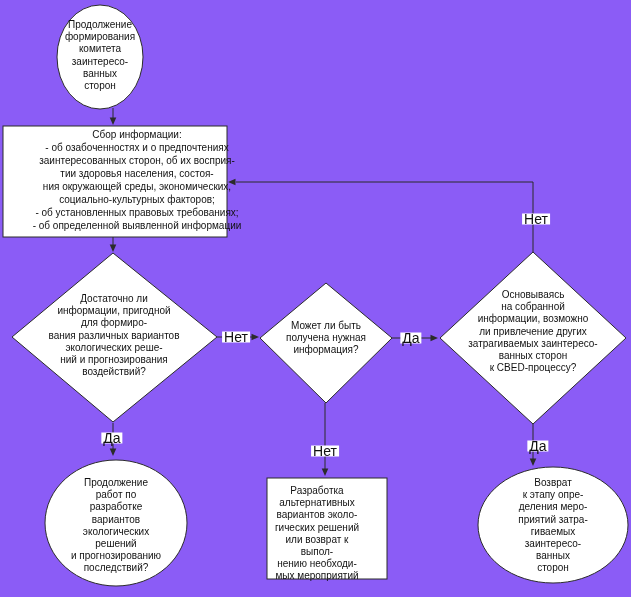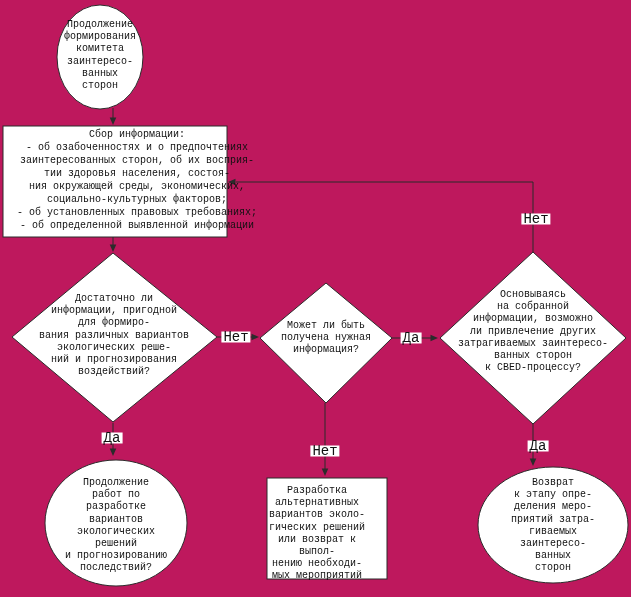--- a/index.html
+++ b/index.html
@@ -1,21 +1,21 @@
 <!DOCTYPE html>
 <html><head>
 <meta charset="utf-8">
 <style>
   html, body { margin: 0; padding: 0; background: #ffffff; }
   .canvas {
     position: relative;
     width: 631px;
     height: 597px;
-    background: #be185d;
-    font-family: Liberation Mono, monospace;
+    background: #8b5cf6;
+    font-family: Liberation Sans, sans-serif;
     color: #111111;
     overflow: hidden;
   }
   .canvas svg { position: absolute; left: 0; top: 0; }
   .node-text {
     position: absolute;
     text-align: center;
     white-space: pre-line;
     font-size: 10px;
     line-height: 12.2px;

